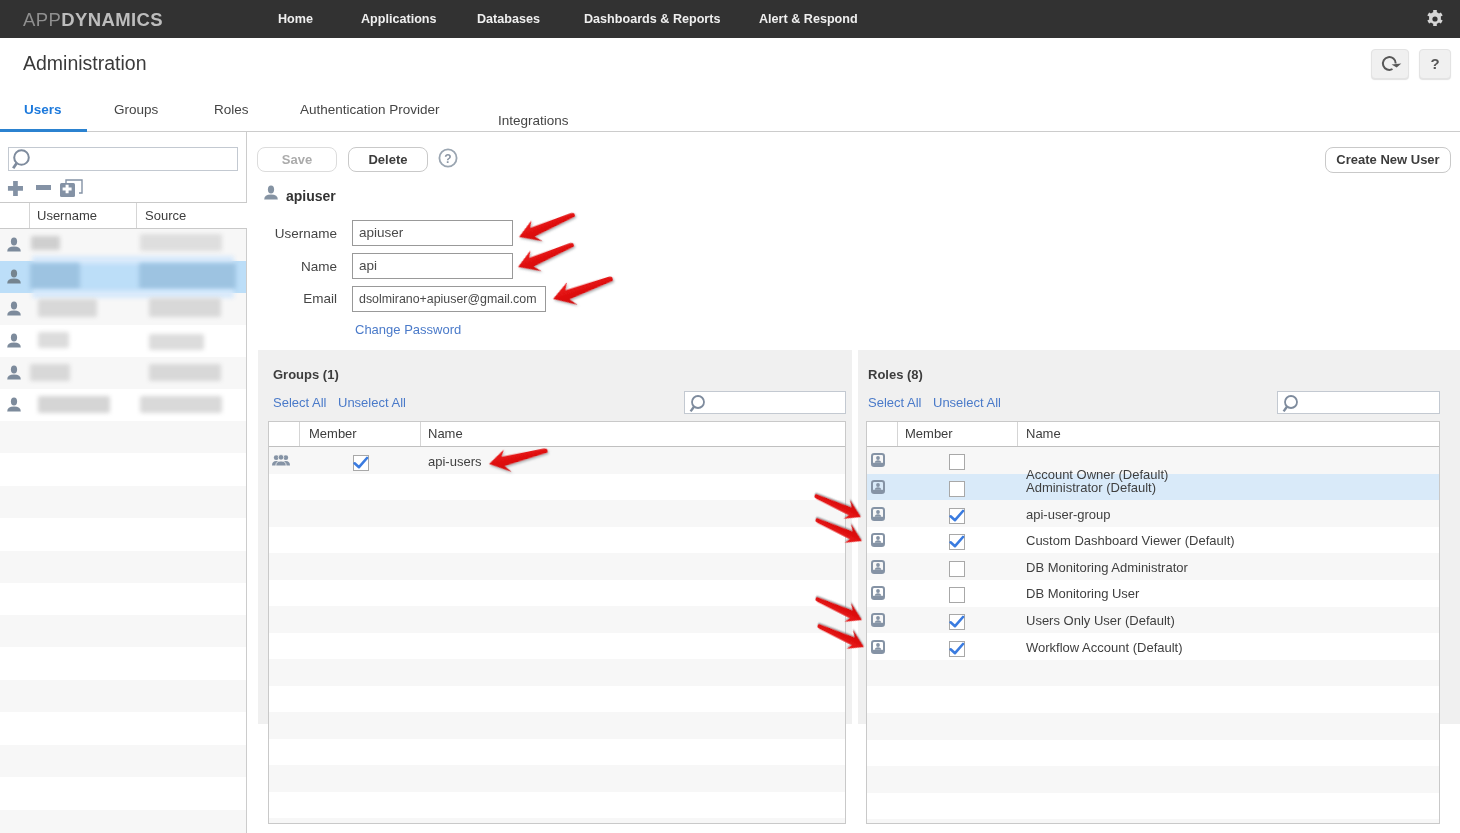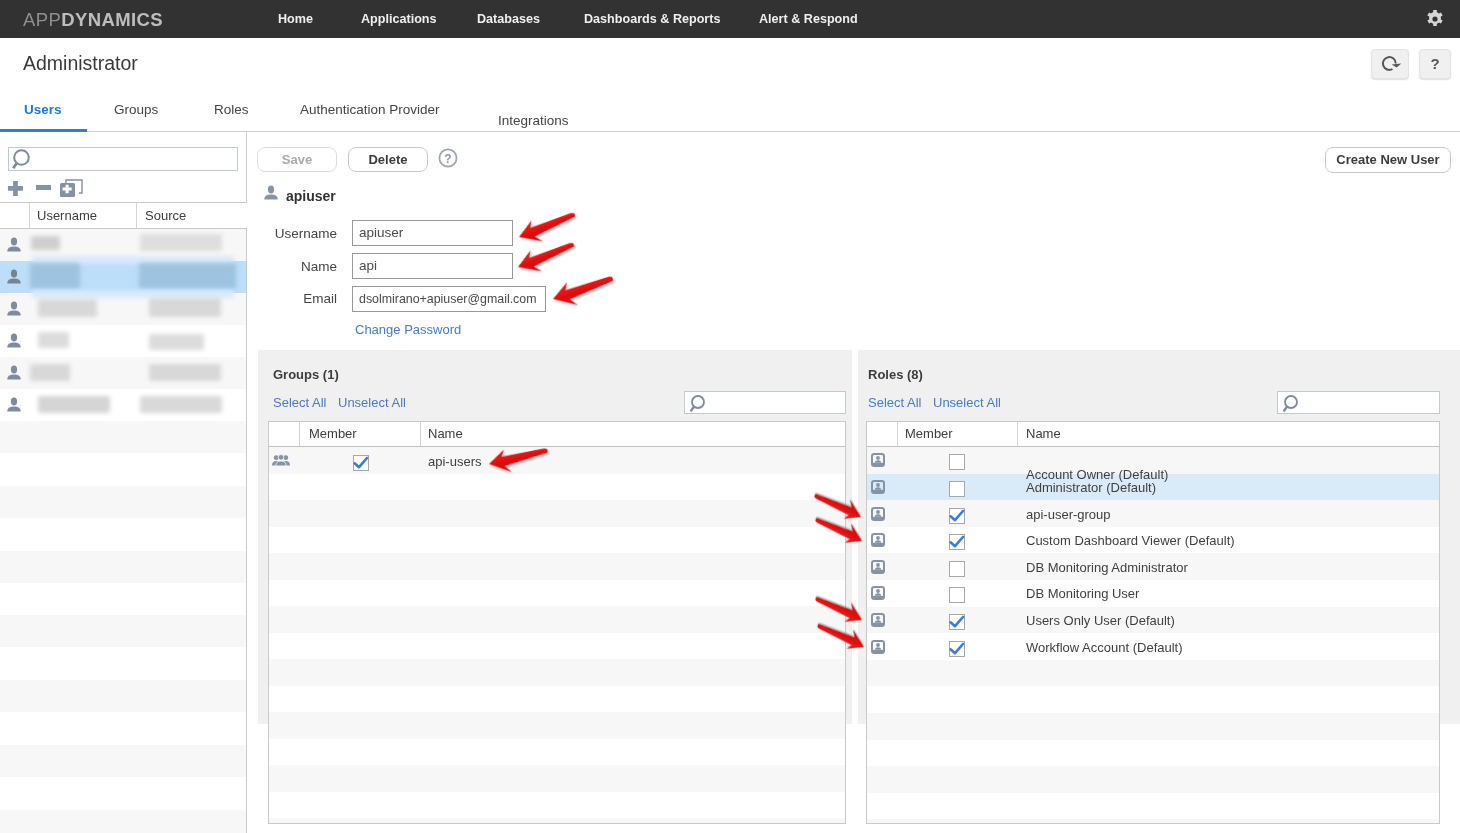--- a/index.html
+++ b/index.html
@@ -65,21 +65,21 @@
     <span style="left:477px;">Databases</span>
     <span style="left:584px;">Dashboards &amp; Reports</span>
     <span style="left:759px;">Alert &amp; Respond</span>
   </div>
   <svg class="abs" style="left:1426px; top:10px;" width="18" height="18" viewBox="0 0 18 18">
     <path fill="#d6d6d6" d="M7.2 0 h3.6 v2.2 a7 7 0 0 1 2.2 1.3 l1.9-1.1 1.8 3.1-1.9 1.1 a7 7 0 0 1 0 2.8 l1.9 1.1-1.8 3.1-1.9-1.1 a7 7 0 0 1-2.2 1.3 v2.2 h-3.6 v-2.2 a7 7 0 0 1-2.2-1.3 l-1.9 1.1-1.8-3.1 1.9-1.1 a7 7 0 0 1 0-2.8 L1.3 5.5 3.1 2.4 5 3.5 a7 7 0 0 1 2.2-1.3 z"></path>
     <circle cx="9" cy="9" r="2.6" fill="#323232"></circle>
   </svg>
 </div>
 
-<div class="pagetitle">Administrator</div>
+<div class="pagetitle">Administration</div>
 <div class="iconbtn" style="left:1371px; width:38px;"></div>
 <div class="iconbtn" style="left:1419px; width:32px;"></div>
 <svg class="abs" style="left:1381px; top:55px;" width="22" height="19" viewBox="0 0 22 19">
   <path d="M14.7 8.5 A6.4 6.4 0 1 0 11.5 14.0" fill="none" stroke="#575757" stroke-width="2"></path>
   <path d="M10.6 9.6 L20.3 8.6 L15.7 12.6 z" fill="#575757"></path>
 </svg>
 <div class="abs" style="left:1428px; top:55px; width:14px; font-size:15px; font-weight:700; color:#555; text-align:center;">?</div>
 
 <div class="tabs">
   <div class="tabline"></div>

